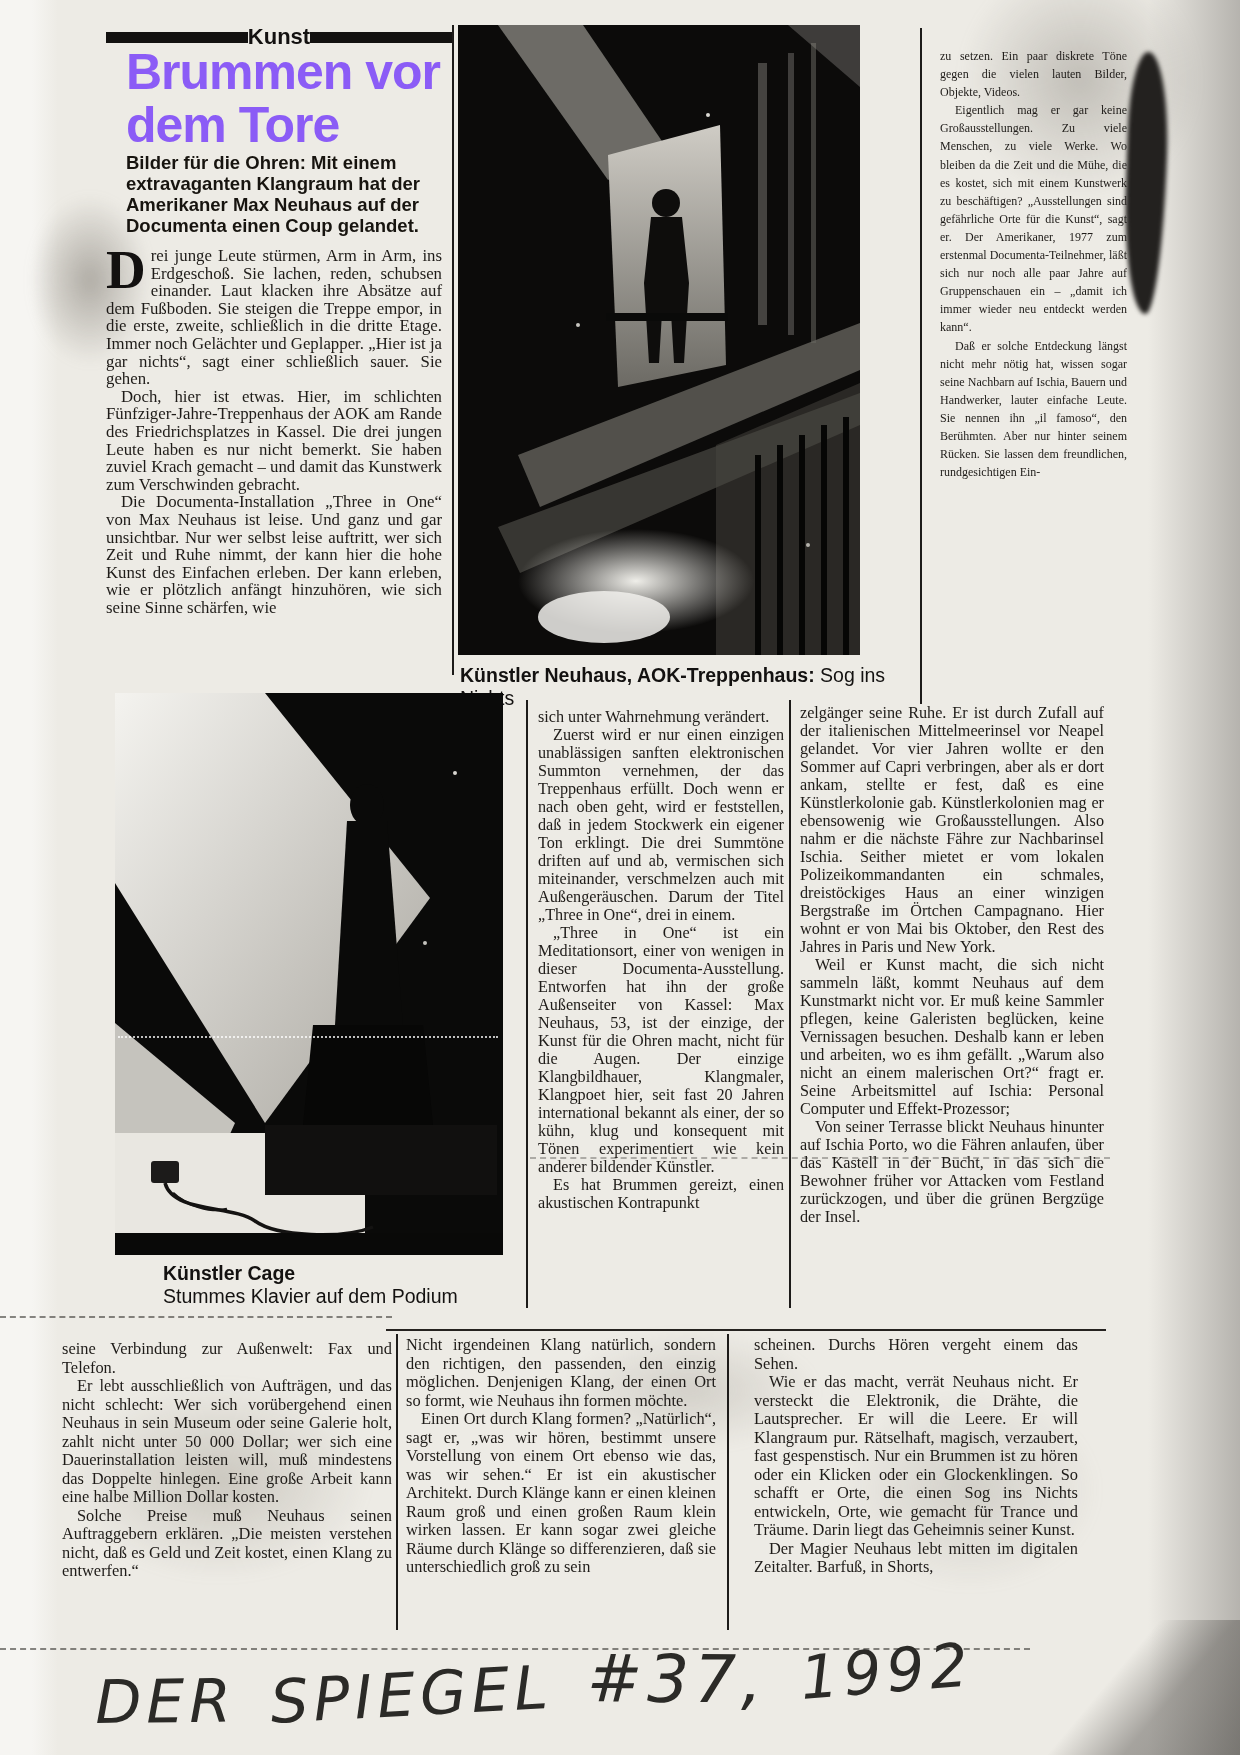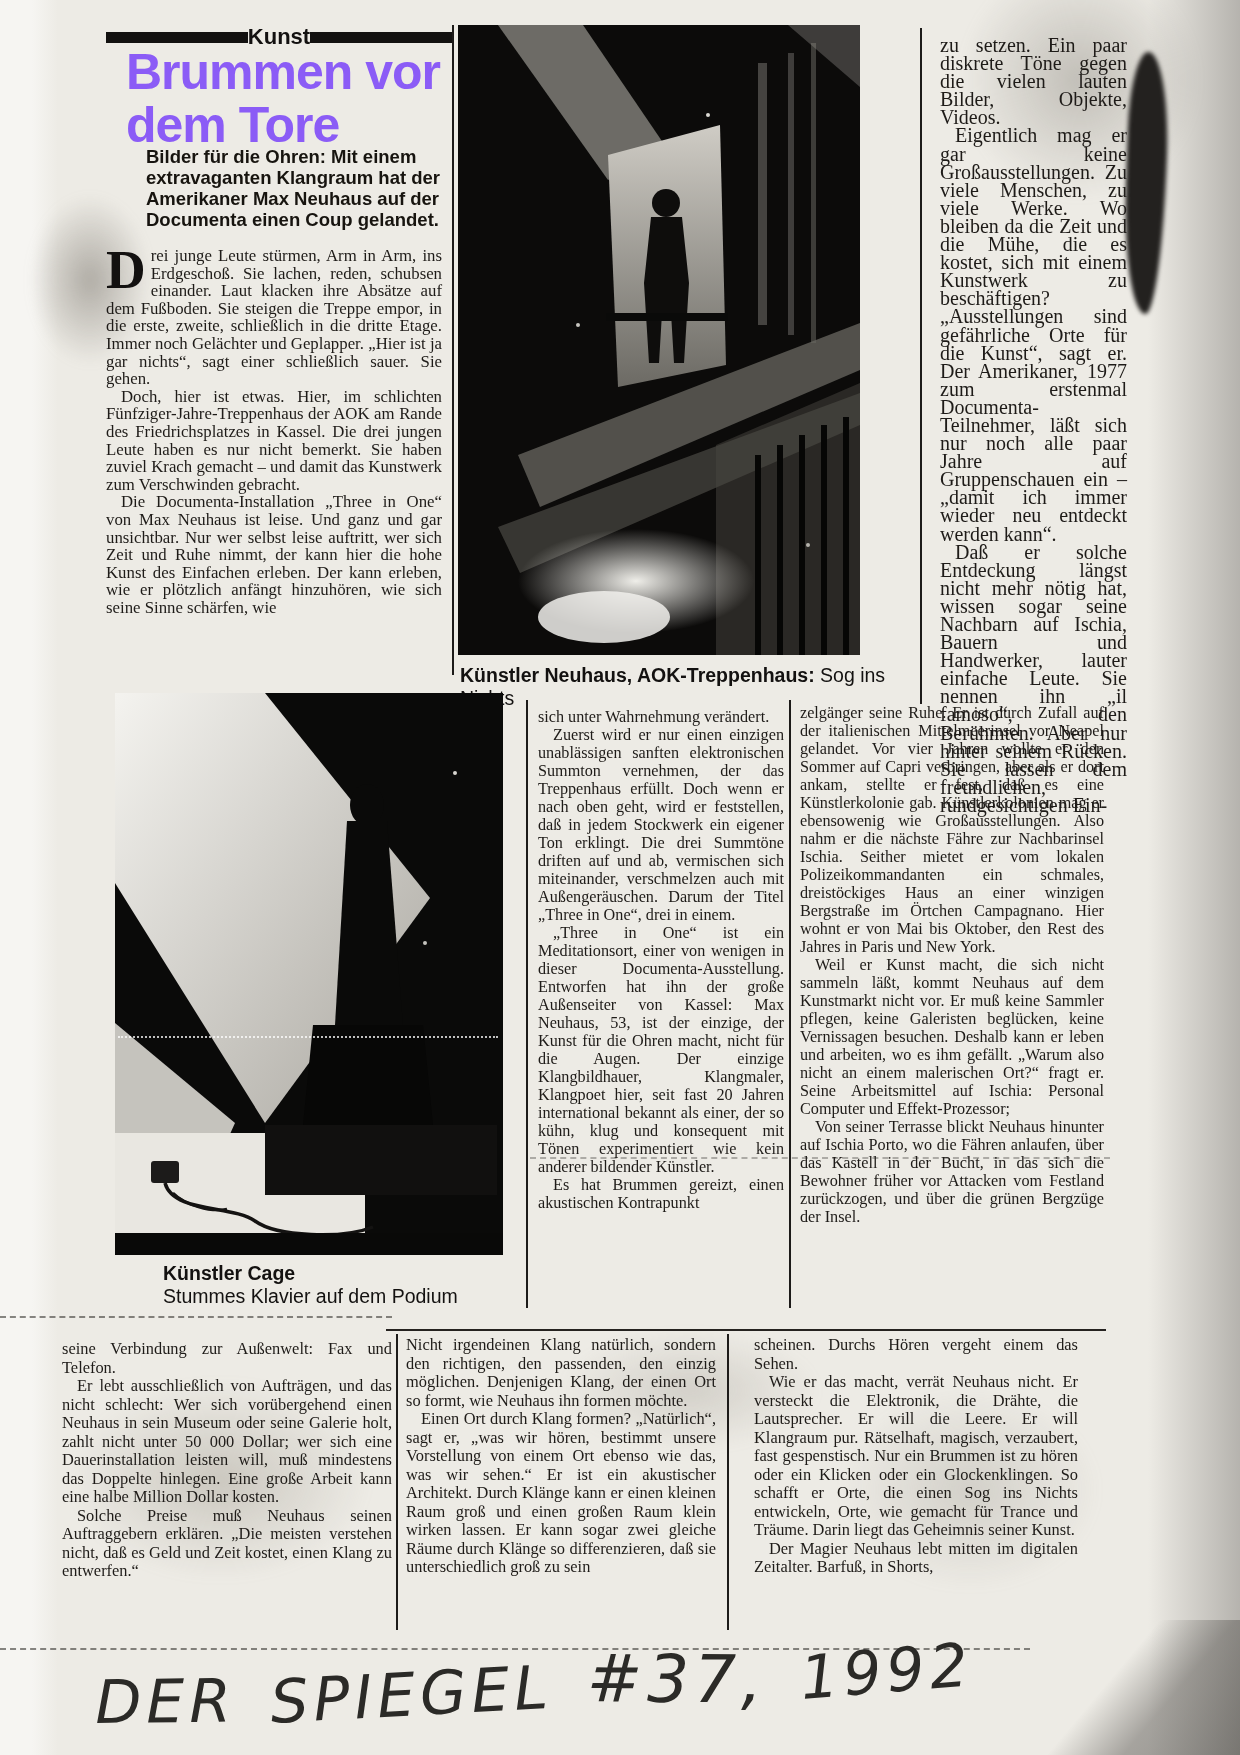--- a/index.html
+++ b/index.html
@@ -37,33 +37,33 @@
     border-top:2px dotted rgba(255,255,255,.75); z-index:5; }
 
   
   .kicker-row { position:absolute; left:106px; top:24px; width:346px;
     display:flex; align-items:center; 
     font-family:"Liberation Sans", sans-serif; font-weight:bold; font-size:22px; color:#131110; }
   .kicker-row .bar { flex:1; height:11px; background:#131110; }
   .headline { position:absolute; left:126px; top:46px; width:345px;
     font-family:"Liberation Sans", sans-serif; font-weight:bold;
     font-size:50px; line-height:53px; letter-spacing:-1px; color:#8b5cf6; }
-  .standfirst { position:absolute; left:126px; top:146px; width:315px;
+  .standfirst { position:absolute; left:126px; top:152px; width:315px;
     font-family:"Liberation Sans", sans-serif; font-weight:bold;
-    font-size:18.5px; line-height:21px; color:#17140f;margin-left:20px; }
+    font-size:18.5px; line-height:21px; color:#17140f; }
 
   
   .bodycol p { margin:0; text-align:justify; }
   .bodycol p.ind { text-indent:15px; }
   .col1 { position:absolute; left:106px; top:247px; width:336px;
     font-size:16.8px; line-height:17.6px; }
   .dropcap { float:left; font-weight:bold; font-size:55px; line-height:42px;
     padding:2px 5px 0 0; color:#131110; }
-  .col3 { position:absolute; left:940px; top:36px; width:187px;
-    font-size:20px; line-height:18.1px; }
+  .col3 { position:absolute; left:940px; top:47px; width:187px;
+    font-size:12px; line-height:18.1px; }
   .colmid { position:absolute; left:538px; top:708px; width:246px;
     font-size:16.2px; line-height:18px; }
   .colright { position:absolute; left:800px; top:704px; width:304px;
     font-size:16.2px; line-height:18px; }
 
   
   .rule-v { position:absolute; width:2px; background:#1d1b19; }
   .rv1 { left:452px; top:25px;  height:650px; }
   .rv2 { left:920px; top:28px;  height:676px; }
   .rv3 { left:526px; top:700px; height:608px; }

